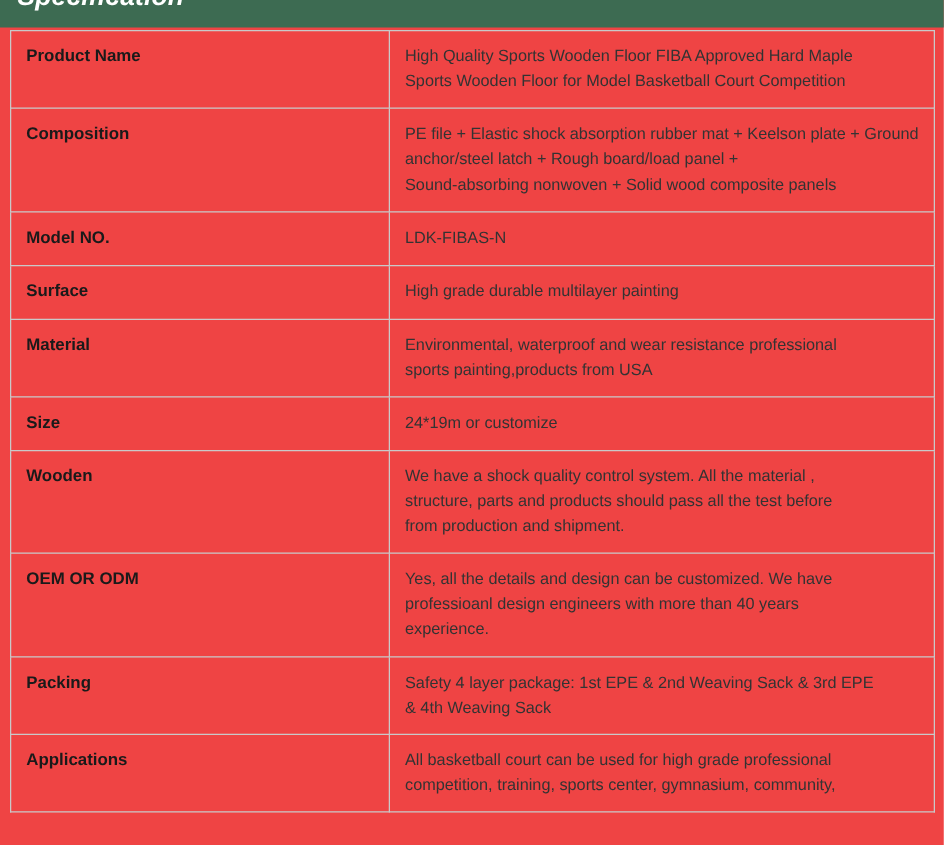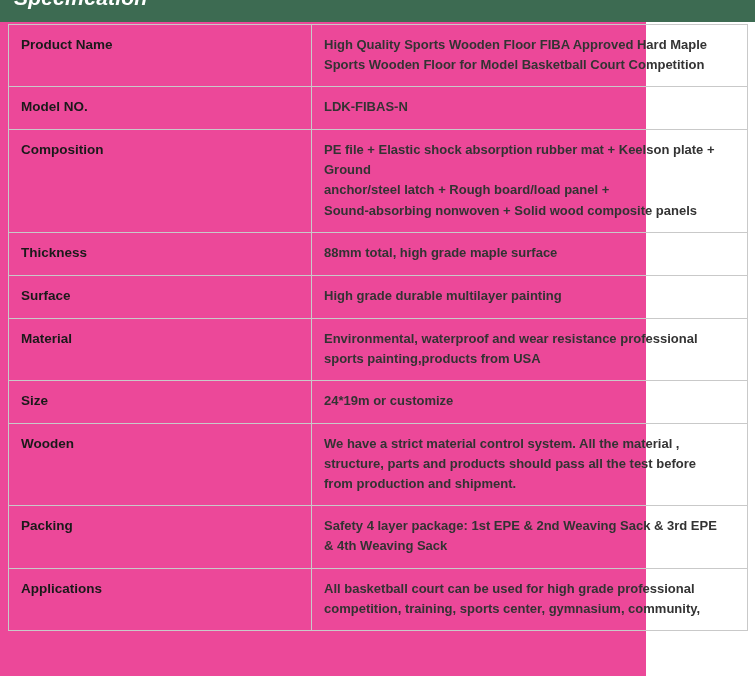--- a/index.html
+++ b/index.html
@@ -9,23 +9,23 @@
   }
   body {
     width: 755px;
     height: 676px;
     font-family: "Liberation Sans", sans-serif;
     color: #222222;
     overflow: hidden;
   }
   .page {
     position: relative;
-    width: 646px;
+    width: 755px;
     height: 676px;
-    background: #ec4899;
+    background: #ef4444;
   }
   .banner {
     position: absolute;
     top: 0;
     left: 0;
     width: 755px;
     height: 22px;
     background: #3d6b52;
     overflow: hidden;
   }
@@ -46,21 +46,20 @@
     left: 8px;
     width: 740px;
     border-collapse: collapse;
     table-layout: fixed;
   }
   .spec-table td {
     border: 1px solid #c9c9c9;
     vertical-align: top;
     padding: 10px 12px 11px 12px;
     line-height: 1.55;
-    font-weight: bold;
   }
   .spec-table td.label {
     width: 278px;
     font-size: 13.5px;
     font-weight: bold;
     color: #1a1a1a;
   }
   .spec-table td.value {
     font-size: 13px;
     color: #333333;
@@ -81,37 +80,31 @@
   <table class="spec-table">
     <tbody>
       <tr>
         <td class="label">Product Name</td>
         <td class="value">
           <span class="value-line">High Quality Sports Wooden Floor FIBA Approved Hard Maple</span>
           <span class="value-line">Sports Wooden Floor for Model Basketball Court Competition</span>
         </td>
       </tr>
       <tr>
-        <td class="label">Model NO.</td>
-        <td class="value">
-          <span class="value-line">LDK-FIBAS-N</span>
-        </td>
-      </tr>
-      <tr>
         <td class="label">Composition</td>
         <td class="value">
           <span class="value-line">PE file + Elastic shock absorption rubber mat + Keelson plate + Ground</span>
           <span class="value-line">anchor/steel latch + Rough board/load panel +</span>
           <span class="value-line">Sound-absorbing nonwoven + Solid wood composite panels</span>
         </td>
       </tr>
       <tr>
-        <td class="label">Thickness</td>
+        <td class="label">Model NO.</td>
         <td class="value">
-          <span class="value-line">88mm total, high grade maple surface</span>
+          <span class="value-line">LDK-FIBAS-N</span>
         </td>
       </tr>
       <tr>
         <td class="label">Surface</td>
         <td class="value">
           <span class="value-line">High grade durable multilayer painting</span>
         </td>
       </tr>
       <tr>
         <td class="label">Material</td>
@@ -122,23 +115,31 @@
       </tr>
       <tr>
         <td class="label">Size</td>
         <td class="value">
           <span class="value-line">24*19m or customize</span>
         </td>
       </tr>
       <tr>
         <td class="label">Wooden</td>
         <td class="value">
-          <span class="value-line">We have a strict material control system. All the material ,</span>
+          <span class="value-line">We have a shock quality control system. All the material ,</span>
           <span class="value-line">structure, parts and products should pass all the test before</span>
           <span class="value-line">from production and shipment.</span>
+        </td>
+      </tr>
+      <tr>
+        <td class="label">OEM OR ODM</td>
+        <td class="value">
+          <span class="value-line">Yes, all the details and design can be customized. We have</span>
+          <span class="value-line">professioanl design engineers with more than 40 years</span>
+          <span class="value-line">experience.</span>
         </td>
       </tr>
       <tr>
         <td class="label">Packing</td>
         <td class="value">
           <span class="value-line">Safety 4 layer package: 1st EPE &amp; 2nd Weaving Sack &amp; 3rd EPE</span>
           <span class="value-line">&amp; 4th Weaving Sack</span>
         </td>
       </tr>
       <tr>

